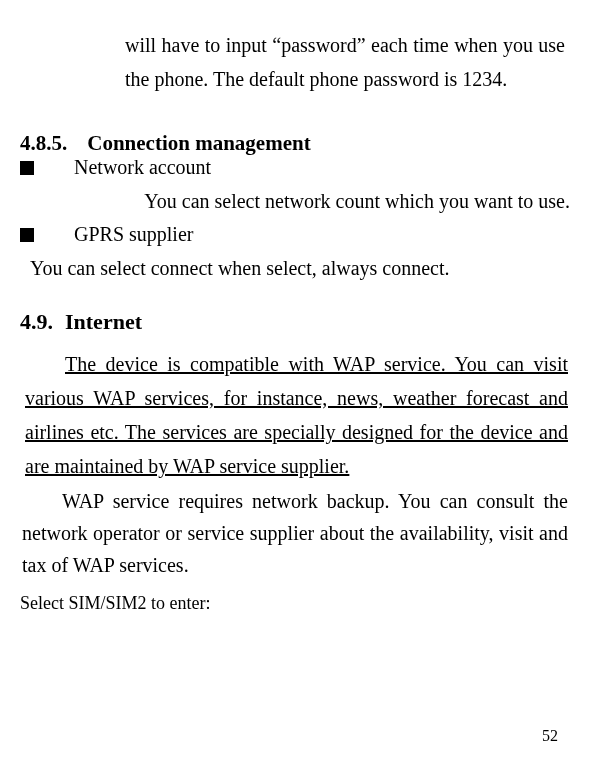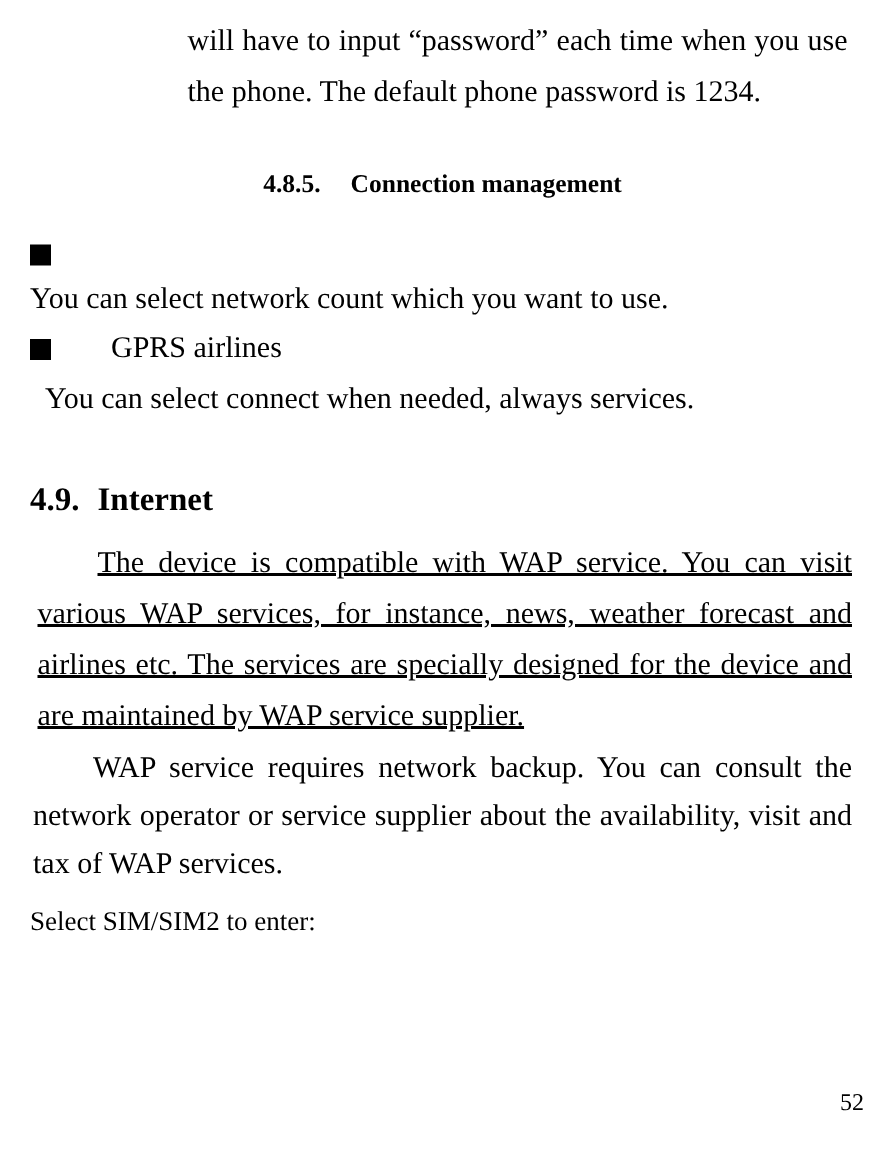--- a/index.html
+++ b/index.html
@@ -16,26 +16,25 @@
       color: #000000;
       padding: 10px 20px 20px 20px;
       position: relative;
     }
     .intro-text {
       text-align: justify;
       line-height: 1.7;
       margin-left: 105px;
       margin-right: 5px;
       margin-bottom: 35px;
+      margin-top: 18px;
     }
     .section-heading {
       font-weight: bold;
-      font-size: 17px;
-      margin-bottom: 30px;
-      text-align: center;
+      font-size: 21px;
     }
     .section-heading .num {
       display: inline-block;
       margin-right: 20px;
     }
     .bullet-row {
       display: flex;
       align-items: center;
       margin-bottom: 6px;
     }
@@ -46,20 +45,21 @@
       display: inline-block;
       margin-right: 40px;
       flex-shrink: 0;
     }
     .bullet-label {
       font-size: 20px;
     }
     .body-text {
       line-height: 1.6;
       margin-bottom: 6px;
+      text-align: right;
     }
     .body-text-indent {
       line-height: 1.6;
       margin-bottom: 6px;
       padding-left: 10px;
     }
     .body-text-first-indent {
       text-align: justify;
       line-height: 1.7;
       text-indent: 40px;
@@ -78,52 +78,52 @@
     }
     .main-heading {
       font-weight: bold;
       font-size: 22px;
       margin-top: 25px;
       margin-bottom: 12px;
     }
     .main-heading .num {
       display: inline-block;
       margin-right: 12px;
-      margin-top: 13px;
     }
     .final-line {
       font-size: 18px;
       margin-top: 6px;
     }
     .page-number {
       position: absolute;
       bottom: 24px;
-      right: 14px;
+      right: 32px;
       font-size: 16px;
     }
   </style>
 </head>
 <body>
 
 <div class="intro-text">will have to input “password” each time when you use the phone. The default phone password is 1234.</div>
 
 <div class="section-heading">
   <span class="num">4.8.5.</span><span>Connection management</span>
 </div>
 
 <div class="bullet-row">
   <span class="bullet-square"></span>
+  <span class="bullet-label">Network account</span>
 </div>
 <div class="body-text">You can select network count which you want to use.</div>
 
 <div class="bullet-row">
   <span class="bullet-square"></span>
-  <span class="bullet-label">GPRS airlines</span>
+  <span class="bullet-label">GPRS supplier</span>
 </div>
-<div class="body-text-indent">You can select connect when needed, always services.</div>
+<div class="body-text-indent">You can select connect when select, always connect.</div>
 
 <div class="main-heading">
   <span class="num">4.9.</span><span>Internet</span>
 </div>
 
 <div class="body-text-first-indent">The device is compatible with WAP service. You can visit various WAP services, for instance, news, weather forecast and airlines etc. The services are specially designed for the device and are maintained by WAP service supplier.</div>
 
 <div class="body-text-first-indent2">WAP service requires network backup. You can consult the network operator or service supplier about the availability, visit and tax of WAP services.</div>
 
 <div class="final-line">Select SIM/SIM2 to enter:</div>

